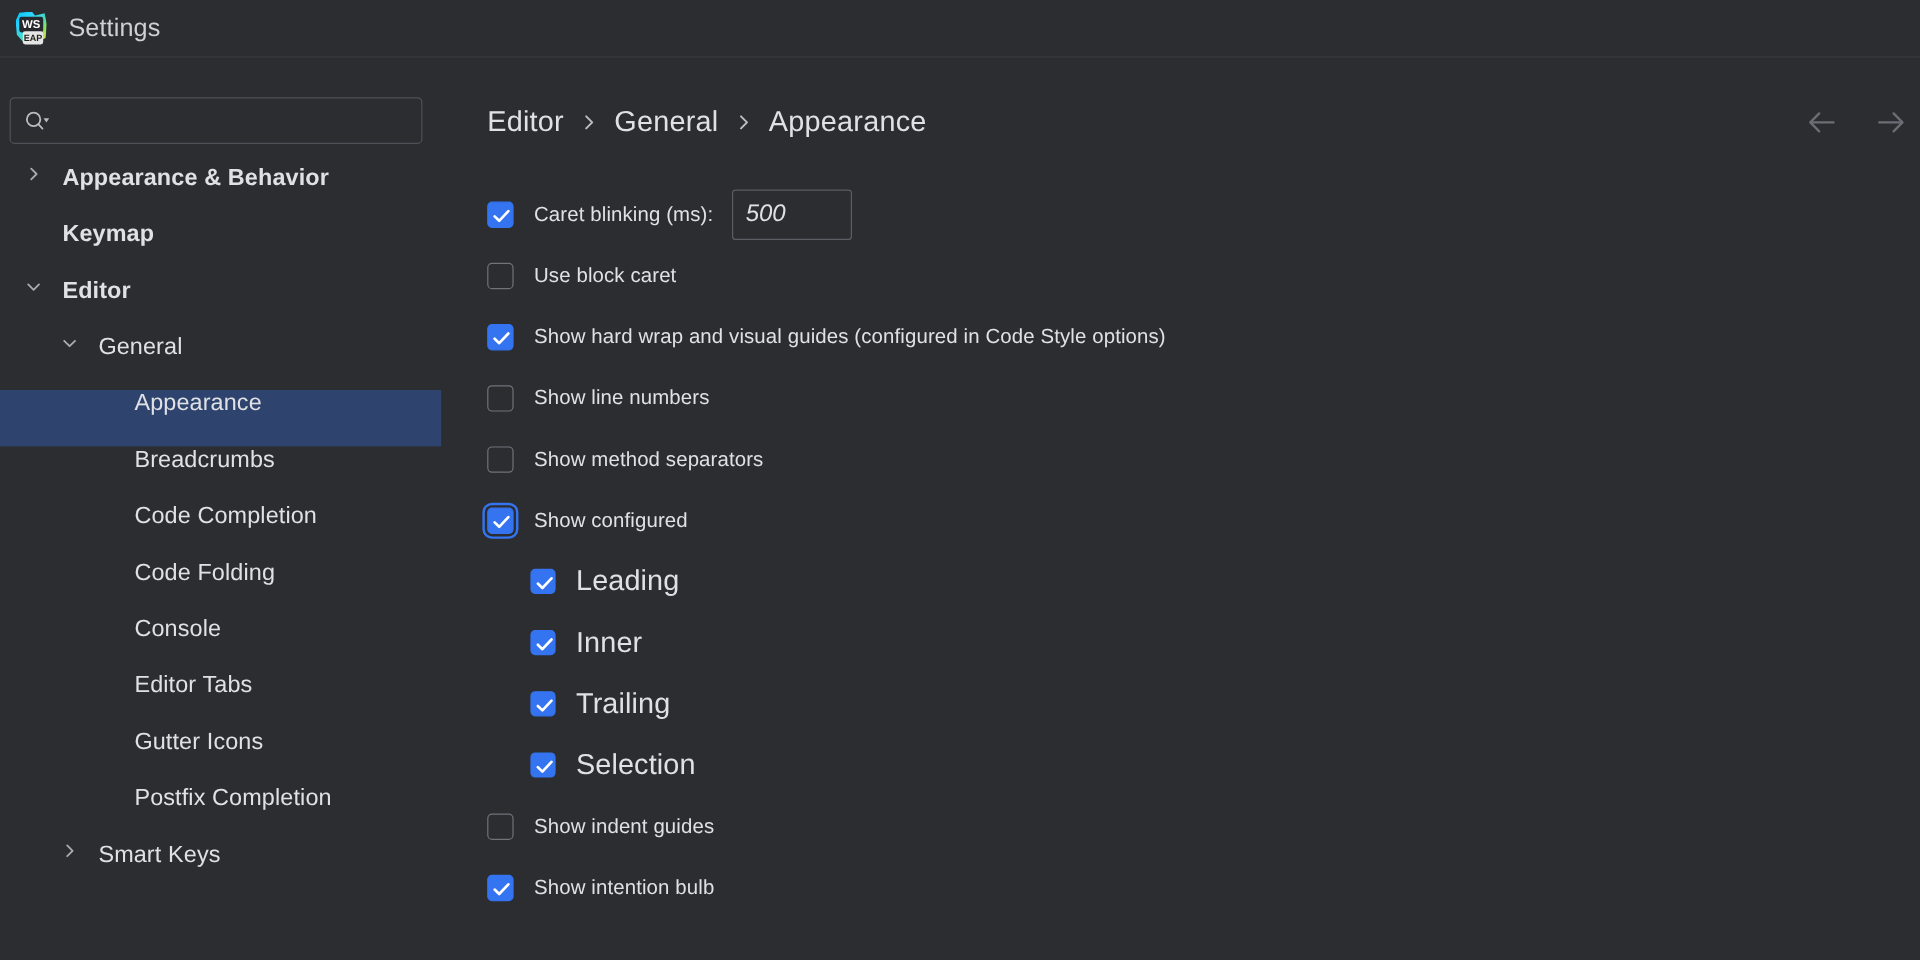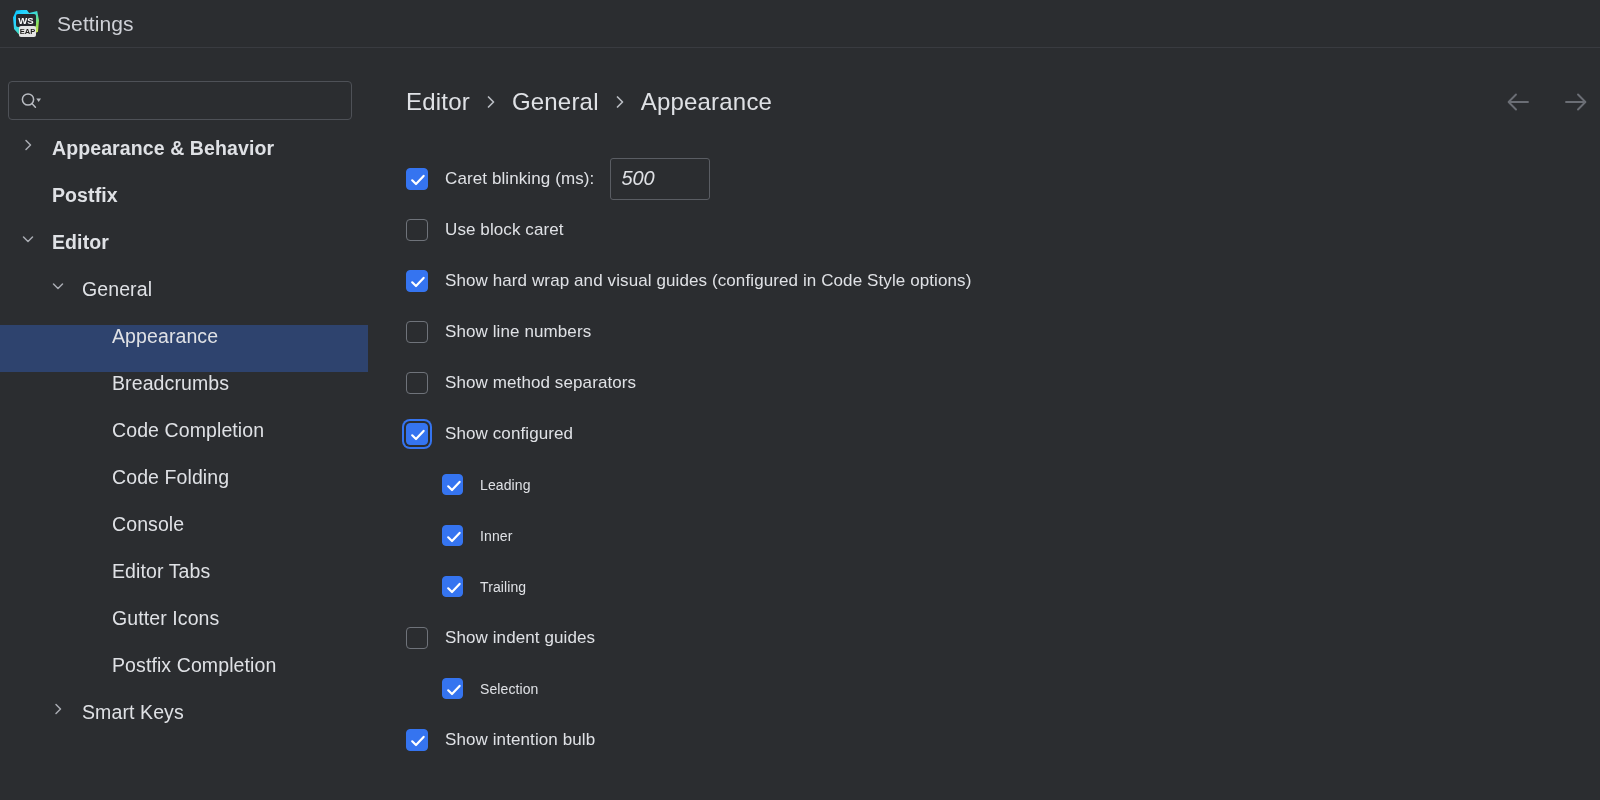--- a/index.html
+++ b/index.html
@@ -216,21 +216,21 @@
   .cb.focused { box-shadow: 0 0 0 2px #2b2d30, 0 0 0 4px #3574f0; }
 
   .cb.sub { width: 21px; height: 21px; }
 
   .opt-label {
     margin-left: 17px;
     font-size: 17px;
     color: #dfe1e5;
     letter-spacing: 0.1px;
   }
-  .opt-row.indented .opt-label { font-size: 14px; }
+  .opt-row.indented .opt-label { font-size: 24px; }
 
   .num-field {
     margin-left: 16px;
     width: 100px; height: 42px;
     background: #2b2d30;
     border: 1px solid #5a5d63;
     border-radius: 3px;
     color: #dfe1e5;
     font-family: "Liberation Sans", sans-serif;
     font-size: 20px;
@@ -266,21 +266,21 @@
 
   <div class="tree">
     <div id="tree-list">
         <div class="tree-item lvl0">
           <svg viewBox="0 0 16 16" class="tree-chev">
             <polyline points="6,3.5 10.5,8 6,12.5" fill="none" stroke="#a9acb2" stroke-width="1.5" stroke-linecap="round" stroke-linejoin="round"></polyline>
           </svg>
           <span class="tree-label">Appearance &amp; Behavior</span>
         </div>
         <div class="tree-item lvl0">
-          <span class="tree-label">Postfix</span>
+          <span class="tree-label">Keymap</span>
         </div>
         <div class="tree-item lvl0">
           <svg viewBox="0 0 16 16" class="tree-chev">
             <polyline points="3.5,6 8,10.5 12.5,6" fill="none" stroke="#a9acb2" stroke-width="1.5" stroke-linecap="round" stroke-linejoin="round"></polyline>
           </svg>
           <span class="tree-label">Editor</span>
         </div>
         <div class="tree-item lvl1">
           <svg viewBox="0 0 16 16" class="tree-chev">
             <polyline points="3.5,6 8,10.5 12.5,6" fill="none" stroke="#a9acb2" stroke-width="1.5" stroke-linecap="round" stroke-linejoin="round"></polyline>
@@ -404,32 +404,32 @@
         <span class="opt-label">Inner</span>
       </div>
       <div class="opt-row indented">
         <span class="cb checked sub">
           <svg viewBox="0 0 18 18" width="18" height="18" class="tick">
             <polyline points="3.2,9.3 7,13 14.6,4.9" fill="none" stroke="#ffffff" stroke-width="2.2" stroke-linecap="round" stroke-linejoin="round"></polyline>
           </svg>
         </span>
         <span class="opt-label">Trailing</span>
       </div>
+      <div class="opt-row indented">
+        <span class="cb checked sub">
+          <svg viewBox="0 0 18 18" width="18" height="18" class="tick">
+            <polyline points="3.2,9.3 7,13 14.6,4.9" fill="none" stroke="#ffffff" stroke-width="2.2" stroke-linecap="round" stroke-linejoin="round"></polyline>
+          </svg>
+        </span>
+        <span class="opt-label">Selection</span>
+      </div>
       <div class="opt-row">
         <span class="cb unchecked"></span>
         <span class="opt-label">Show indent guides</span>
       </div>
-      <div class="opt-row indented">
-        <span class="cb checked sub">
-          <svg viewBox="0 0 18 18" width="18" height="18" class="tick">
-            <polyline points="3.2,9.3 7,13 14.6,4.9" fill="none" stroke="#ffffff" stroke-width="2.2" stroke-linecap="round" stroke-linejoin="round"></polyline>
-          </svg>
-        </span>
-        <span class="opt-label">Selection</span>
-      </div>
       <div class="opt-row">
         <span class="cb checked">
           <svg viewBox="0 0 18 18" width="18" height="18" class="tick">
             <polyline points="3.2,9.3 7,13 14.6,4.9" fill="none" stroke="#ffffff" stroke-width="2.2" stroke-linecap="round" stroke-linejoin="round"></polyline>
           </svg>
         </span>
         <span class="opt-label">Show intention bulb</span>
       </div>
     </div>
 </div>

